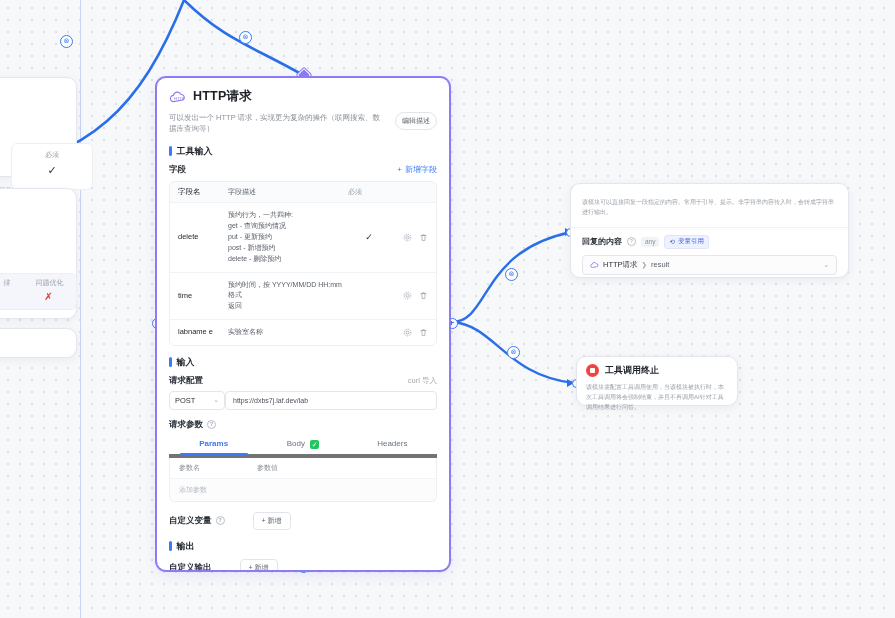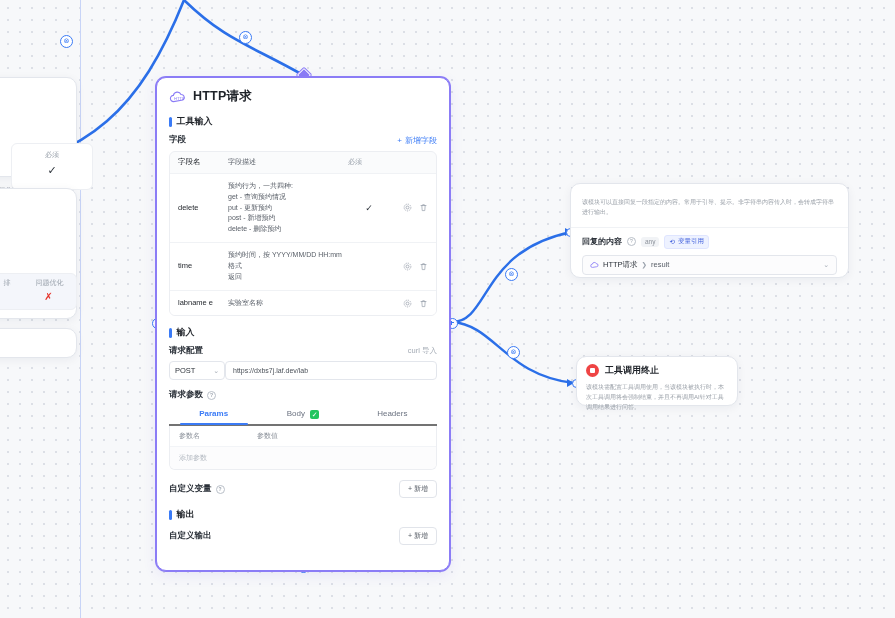--- a/index.html
+++ b/index.html
@@ -47,31 +47,31 @@
 
   .cfg-head{display:flex;align-items:center;justify-content:space-between;padding:0 12px 4px 12px;}
   .cfg-head .lbl{font-size:8.5px;font-weight:bold;color:#2b3139;}
   .cfg-head .curl{font-size:7.5px;color:#a4abb5;cursor:pointer;}
   .url-row{display:flex;gap:0;padding:0 12px;}
   .sel-method{display:flex;align-items:center;justify-content:space-between;width:44px;height:17px;
               border:1px solid #e3e6ec;border-radius:4px;background:#fff;font-size:7.5px;color:#2b3139;padding:0 5px;cursor:pointer;}
   .url-inp{flex:1;height:17px;border:1px solid #e3e6ec;border-radius:4px;background:#fff;
            display:flex;align-items:center;padding:0 7px;font-size:7px;color:#4a5058;cursor:text;}
   .subt{display:flex;align-items:center;gap:4px;font-size:8.5px;font-weight:bold;color:#2b3139;padding:9px 20px 4px 12px;}
-  .tabs{display:flex;margin:0 12px;border-bottom:2px solid #737373;}
+  .tabs{display:flex;margin:0 12px;border-bottom:4px solid #737373;}
   .tab{flex:1;text-align:center;font-size:8px;color:#6b7280;padding:4px 0 5px;cursor:pointer;position:relative;}
   .tab.active{color:#3b7bf6;font-weight:bold;}
   .tab.active::after{content:"";position:absolute;left:12%;right:12%;bottom:-1px;height:2px;background:#3b7bf6;border-radius:2px;}
   .tab .badge-ok{display:inline-block;width:9px;height:9px;background:#22c55e;border-radius:2px;color:#fff;
                  font-size:7px;line-height:9px;text-align:center;margin-left:3px;vertical-align:-1px;}
   .ptbl{margin:0 12px;border:1px solid #eceef2;border-top:none;border-radius:0 0 6px 6px;background:#fff;overflow:hidden;}
   .ptbl .thead{display:flex;padding:5px 9px;font-size:7px;color:#8a9099;}
   .ptbl .thead .a{width:78px;}
   .ptbl .addrow{padding:6px 9px;font-size:7px;color:#b4bac2;border-top:1px solid #f2f4f7;background:#fcfcfd;cursor:pointer;}
-  .varrow{display:flex;align-items:center;justify-content:space-between;padding:10px 12px 0 12px;gap:28px;}
+  .varrow{display:flex;align-items:center;justify-content:flex-start;padding:10px 12px 0 12px;gap:28px;}
   .varrow .lbl{display:flex;align-items:center;gap:4px;font-size:8.5px;font-weight:bold;color:#2b3139;}
   .btn-add{font-size:7px;color:#5a6069;border:1px solid #e1e4ea;background:#fff;border-radius:4px;
            padding:3px 8px;cursor:pointer;}
   .pill{display:inline-block;font-size:6.5px;color:#8a9099;background:#f1f3f6;border-radius:3px;padding:1.5px 4px;}
   .qm{display:inline-flex;align-items:center;justify-content:center;width:7px;height:7px;border:1px solid #b9bfc8;
       border-radius:50%;font-size:5px;color:#9aa2ad;line-height:1;}
 
   
   #reply-node{left:570px;top:183px;width:277px;height:93px;}
   #stop-node{left:576px;top:356px;width:160px;height:48px;}
@@ -174,20 +174,24 @@
     <div class="nd-head">
       <div class="nd-title">
         <span class="ic-cloud">
           <svg width="17" height="14" viewBox="0 0 17 14">
             <path d="M4.6 11.6a3.1 3.1 0 0 1-.2-6.2 4 4 0 0 1 7.6-.9 2.9 2.9 0 0 1 .5 5.8z" fill="none" stroke="#8b7cf6" stroke-width="1.1"></path>
             <text x="5" y="10" font-size="4.2" fill="#8b7cf6" font-family="sans-serif">HTTP</text>
           </svg>
         </span>
         <span class="tname">HTTP请求</span>
       </div>
+      <div class="nd-desc-row">
+        <div class="nd-desc">可以发出一个 HTTP 请求，实现更为复杂的操作（联网搜索、数据库查询等）</div>
+        <div class="btn-ghost">编辑描述</div>
+      </div>
     </div>
 
     <div class="sec-label">工具输入</div>
 
     <div class="row-head">
       <span class="lbl">字段</span>
       <span class="link-add">
         <span>+</span>
         <span>新增字段</span>
       </span>

